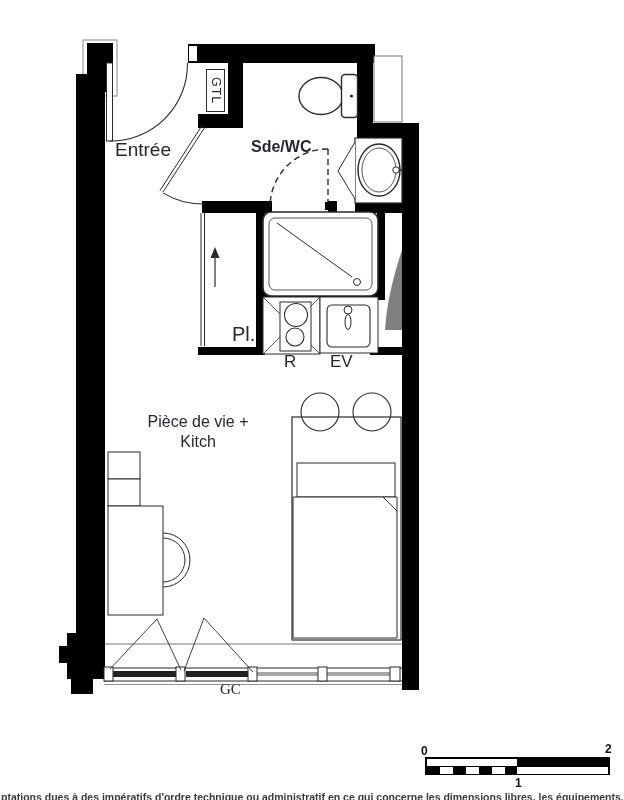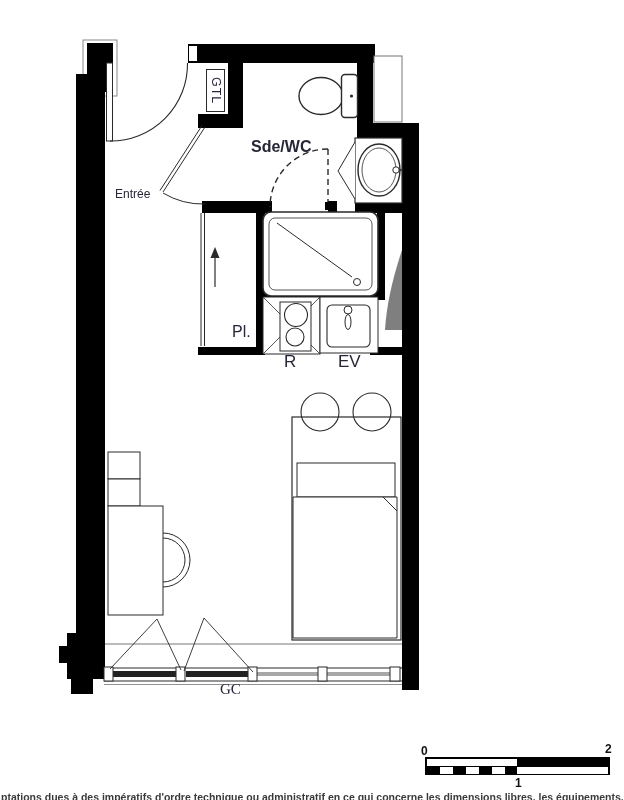--- a/index.html
+++ b/index.html
@@ -1,25 +1,25 @@
 <!DOCTYPE html>
 <html><head>
 <meta charset="utf-8">
 <style>
   html,body{margin:0;padding:0;background:#fff;}
   #stage{position:relative;width:624px;height:800px;background:#fff;overflow:hidden;
          font-family:"Liberation Sans",sans-serif;}
   #plan-svg{position:absolute;left:0;top:0;}
   .lbl{position:absolute;color:var(--label,#262637);font-family:"Liberation Sans",sans-serif;
        white-space:nowrap;}
-  .lbl-entree{left:115px;top:139px;font-size:12px;margin-top:48px;}
+  .lbl-entree{left:115px;top:139px;font-size:19px;}
   .lbl-sdewc{left:251px;top:138px;font-size:16px;font-weight:bold;}
-  .lbl-pl{left:232px;top:323px;font-size:16px;}
+  .lbl-pl{left:232px;top:323px;font-size:20px;}
   .lbl-r{left:284px;top:352px;font-size:17px;}
-  .lbl-ev{left:330px;top:352px;font-size:17px;margin-left:8px;}
+  .lbl-ev{left:330px;top:352px;font-size:17px;}
   .lbl-living{left:128px;top:412px;width:140px;text-align:center;font-size:16px;line-height:20px;}
   .lbl-gc{left:220px;top:681px;font-size:15px;font-family:Liberation Serif, serif;}
   .gtl-box{position:absolute;left:206px;top:69px;width:17px;height:41px;border:1px solid #2a2a2a;
            display:flex;align-items:center;justify-content:center;
            writing-mode:vertical-rl;font-size:12.5px;color:var(--label,#262637);letter-spacing:1px;}
   
   .scalebar{position:absolute;left:425px;top:757px;width:185px;height:18px;border:2px solid #000;
             box-sizing:border-box;}
   .sb-row{display:flex;height:7px;width:100%;}
   .sb-row.top{border-bottom:1px solid #000;}
@@ -168,20 +168,24 @@
       <path d="M 184 671 L 204 618 L 253 672" fill="none" stroke="#2a2a2a" stroke-width="0.9"></path>
     </g>
   </svg>
 
   <div class="lbl lbl-entree">Entrée</div>
   <div class="lbl lbl-sdewc">Sde/WC</div>
   <div class="gtl-box">GTL</div>
   <div class="lbl lbl-pl">Pl.</div>
   <div class="lbl lbl-r">R</div>
   <div class="lbl lbl-ev">EV</div>
+  <div class="lbl lbl-living">
+    <div>Pièce de vie +</div>
+    <div>Kitch</div>
+  </div>
   <div class="lbl lbl-gc">GC</div>
 
   <div class="scalebar">
     <span class="sb-num sb-0">0</span>
     <span class="sb-num sb-2">2</span>
     <span class="sb-num sb-1">1</span>
     <div class="sb-row top">
       <div class="sb-cell" style="width:50%;background:#fff;border-right:1px solid #000;box-sizing:border-box;"></div>
       <div class="sb-cell" style="width:50%;background:#000;"></div>
     </div>

